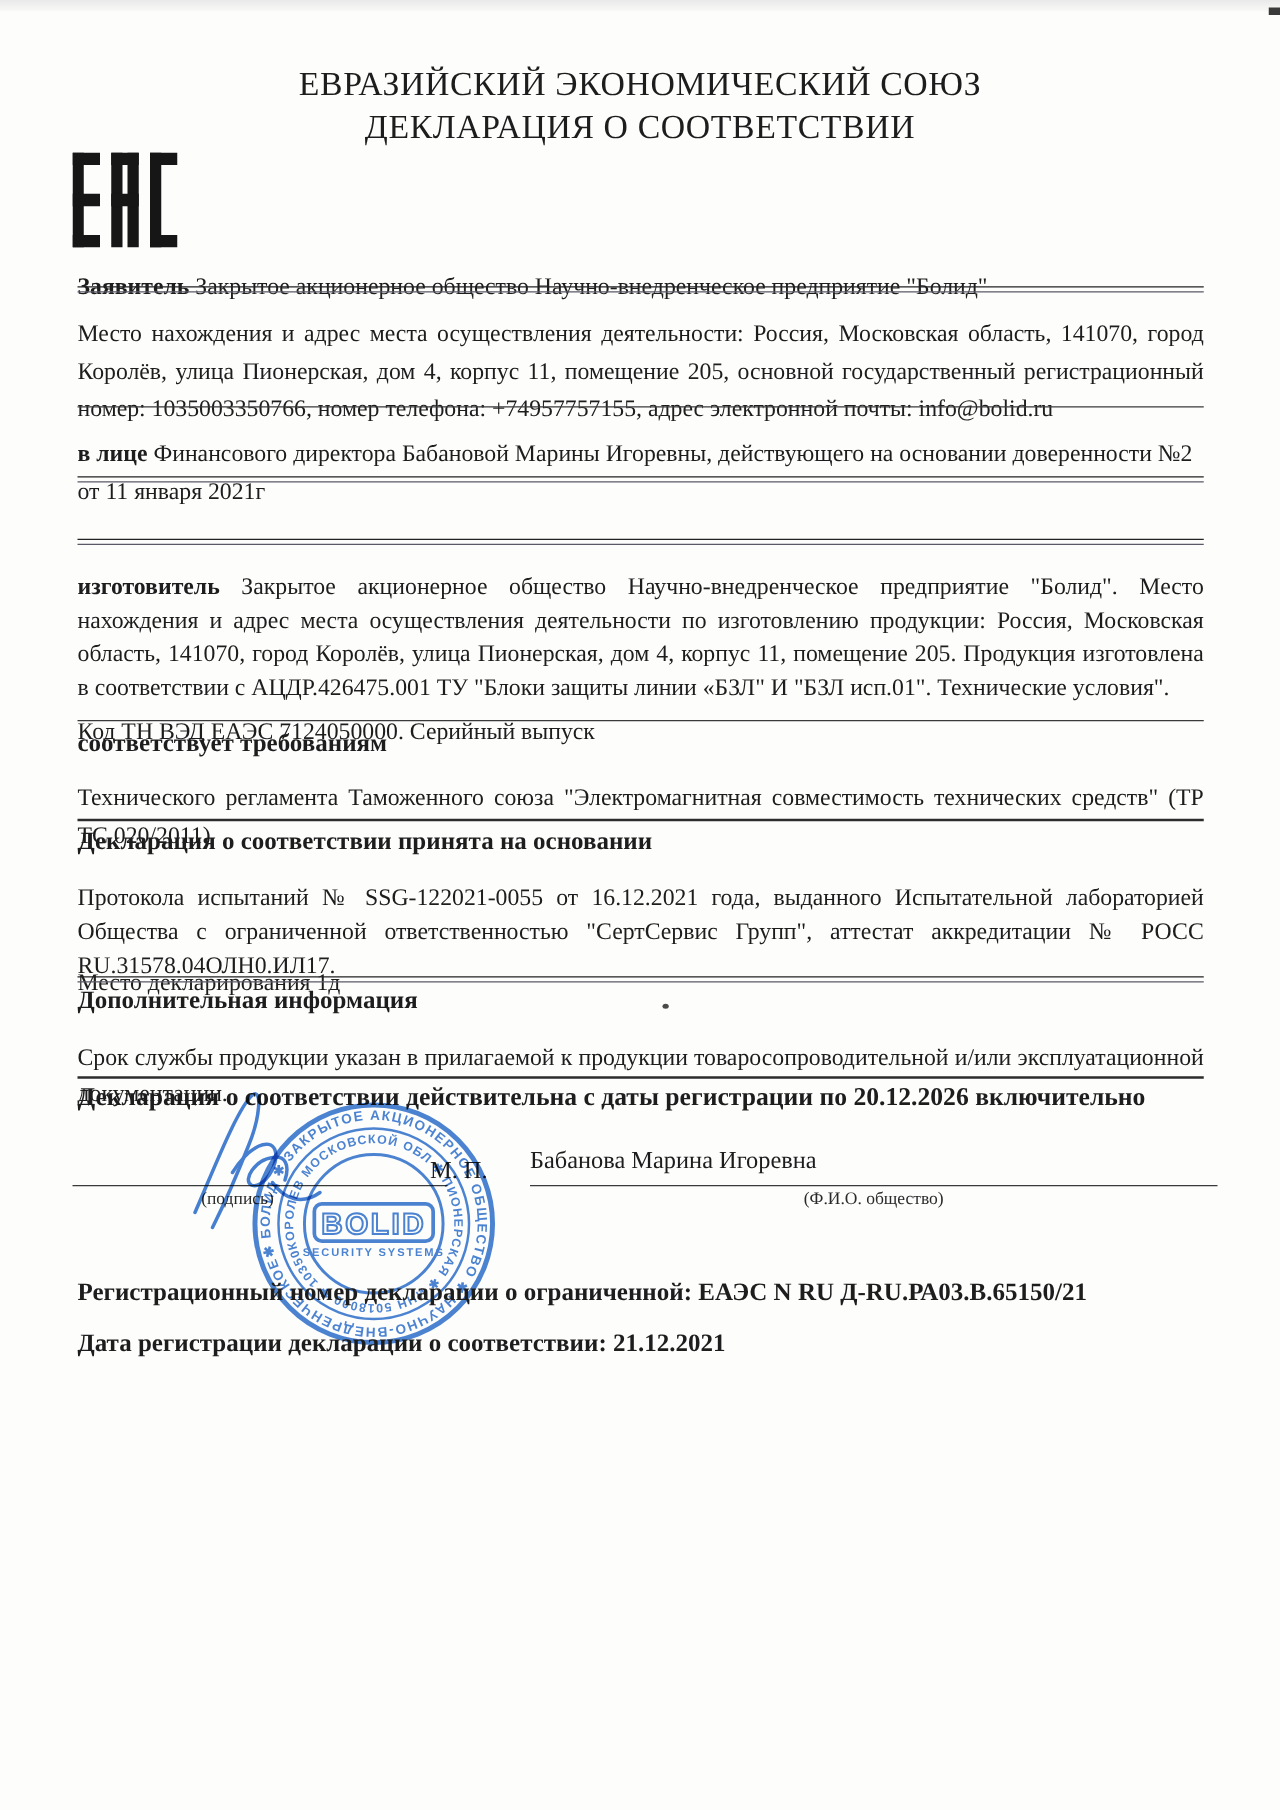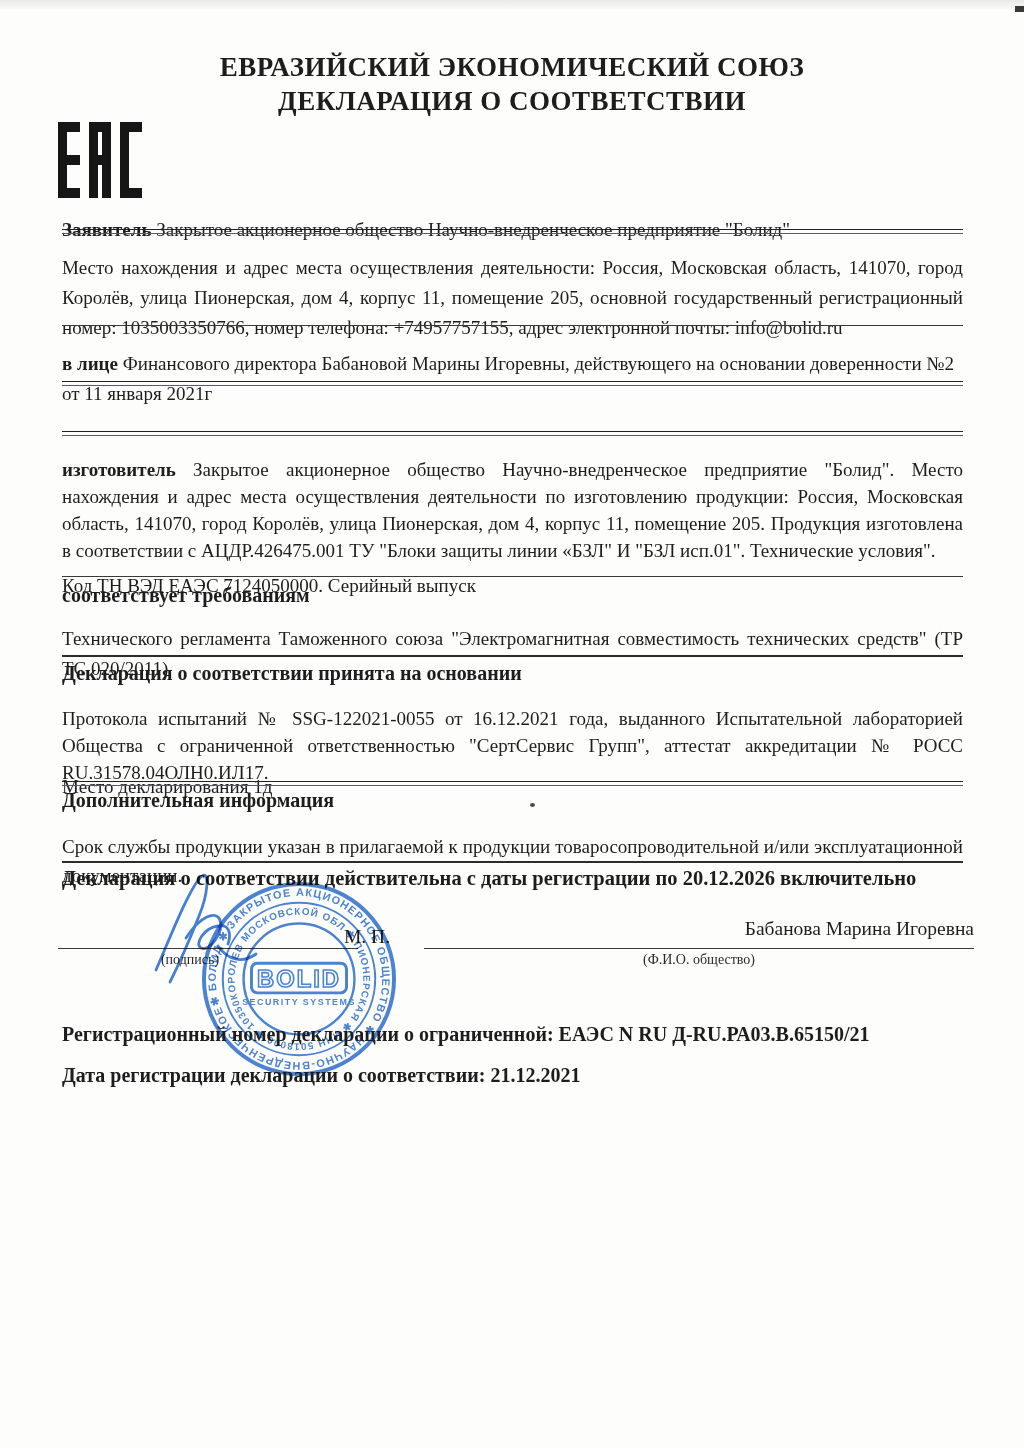--- a/index.html
+++ b/index.html
@@ -9,32 +9,32 @@
     background:#fdfdfc;
     font-family:"Liberation Serif", serif;
     color:#1d1d1d;
     overflow:hidden;
   }
   .scan-band{position:absolute;top:0;left:0;width:1024px;height:9px;
     background:linear-gradient(#d9d9d9,#f6f6f5);opacity:.55;}
   .scan-dash{position:absolute;top:6px;right:0;width:9px;height:6px;background:#3a3a3a;}
   .abs{position:absolute;}
   .titles{top:50px;left:0;width:1024px;text-align:center;
-    font-weight:bold;font-size:27px;line-height:34px;letter-spacing:.5px;}
+    font-weight:normal;font-size:27px;line-height:34px;letter-spacing:.5px;}
   .eac{top:122px;left:58px;width:84px;height:76px;}
   .para{left:62px;width:901px;font-size:19px;line-height:30px;text-align:left;}
   .just{text-align:justify;}
   .b{font-weight:bold;}
   .rule{left:62px;width:901px;height:0;border-top:2px solid #2c2c2c;}
   .rule-thin{border-top-width:1.6px;border-top-color:#3a3a3a;}
   .rule-double{height:3px;border-top:1.6px solid #222;border-bottom:1.3px solid #5a5a66;}
   .heading{left:62px;width:901px;font-size:20px;font-weight:bold;line-height:24px;}
   .small-cap{font-size:14px;color:#2a2a2a;text-align:center;}
   .sigline{border-top:1.8px solid #3a3a3a;height:0;}
-  .center{text-align:right;}
+  .center{text-align:left;}
   .regline{left:62px;width:930px;font-size:20px;font-weight:bold;line-height:25px;}
   .stamp-wrap{mix-blend-mode:multiply;opacity:.92;}
   .dot-artifact{position:absolute;left:530px;top:803px;width:5px;height:4px;background:#4a4a4a;border-radius:50%;}
 </style>
 </head>
 <body>
 
 <div class="page">
 
   <div class="scan-band"></div>

